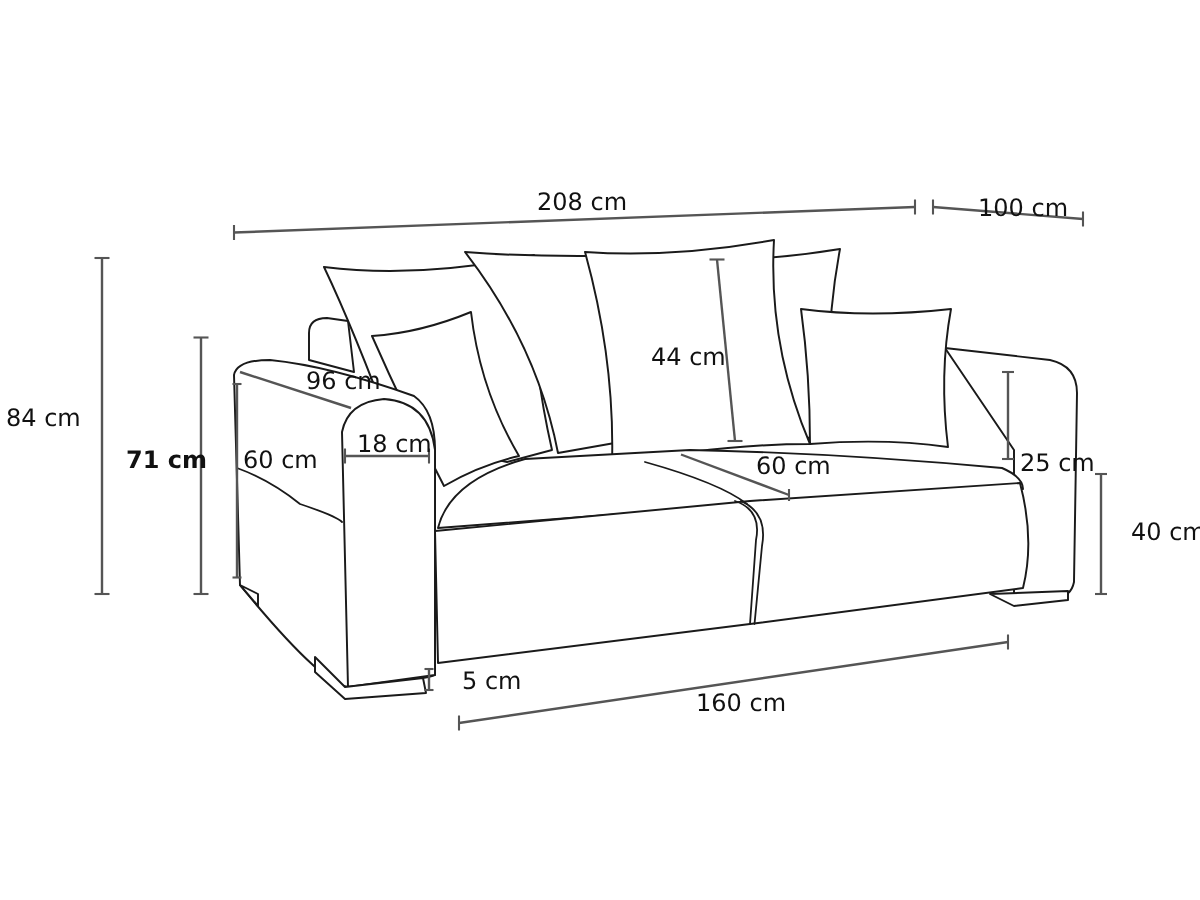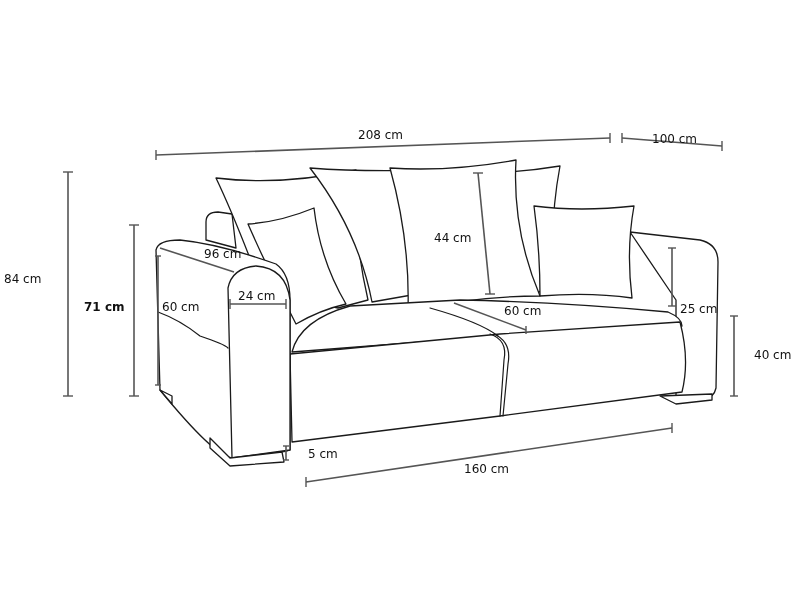--- a/index.html
+++ b/index.html
@@ -2,21 +2,21 @@
 <html><head>
 <meta charset="utf-8">
 <style>
   html,body{margin:0;padding:0;background:#ffffff;}
   body{width:800px;height:600px;overflow:hidden;position:relative;font-family:"DejaVu Sans","Liberation Sans",sans-serif;}
   #stage{position:absolute;left:0;top:0;width:800px;height:600px;}
   .outline{fill:#ffffff;stroke:#1a1a1a;stroke-width:1.3;stroke-linejoin:round;stroke-linecap:round;}
   .line{fill:none;stroke:#1a1a1a;stroke-width:1.2;stroke-linecap:round;stroke-linejoin:round;}
   .dim{fill:none;stroke:#555555;stroke-width:1.6;}
   .tick{fill:none;stroke:#555555;stroke-width:1.4;}
-  .lbl{position:absolute;font-size:12px;color:#111111;white-space:nowrap;line-height:16px;}
+  .lbl{position:absolute;font-size:16px;color:#111111;white-space:nowrap;line-height:16px;}
 </style>
 </head>
 <body>
 
 <div id="stage">
 <svg width="800" height="600" viewBox="0 0 800 600">
 
   <path class="outline" d="M630 232 L700 240 Q718 244 718 262 L716 388 Q714 398 704 398 L676 398 L676 300 Z"></path>
 
   <path class="outline" d="M206 222 Q206 212 218 212 L232 214 L236 248 L206 240 Z"></path>
@@ -91,20 +91,20 @@
   <line class="tick" x1="306" y1="477" x2="306" y2="487"></line>
       <line class="tick" x1="672" y1="423" x2="672" y2="433"></line>
 </svg>
 
 <div class="lbl" style="left:358px;top:127px;">208 cm</div>
 <div class="lbl" style="left:652px;top:120px;margin-top:11px;">100 cm</div>
 <div class="lbl" style="left:4px;top:271px;">84 cm</div>
 <div class="lbl" style="left:84px;top:299px;font-weight:bold;">71 cm</div>
 <div class="lbl" style="left:162px;top:299px;">60 cm</div>
 <div class="lbl" style="left:204px;top:246px;">96 cm</div>
-<div class="lbl" style="left:238px;top:288px;">24 cm</div>
+<div class="lbl" style="left:238px;top:288px;">18 cm</div>
 <div class="lbl" style="left:434px;top:230px;">44 cm</div>
 <div class="lbl" style="left:504px;top:303px;">60 cm</div>
 <div class="lbl" style="left:680px;top:271px;margin-top:30px;">25 cm</div>
 <div class="lbl" style="left:754px;top:347px;text-align:right;">40 cm</div>
 <div class="lbl" style="left:308px;top:446px;">5 cm</div>
 <div class="lbl" style="left:464px;top:461px;">160 cm</div>
 </div>
 
 </body></html>

